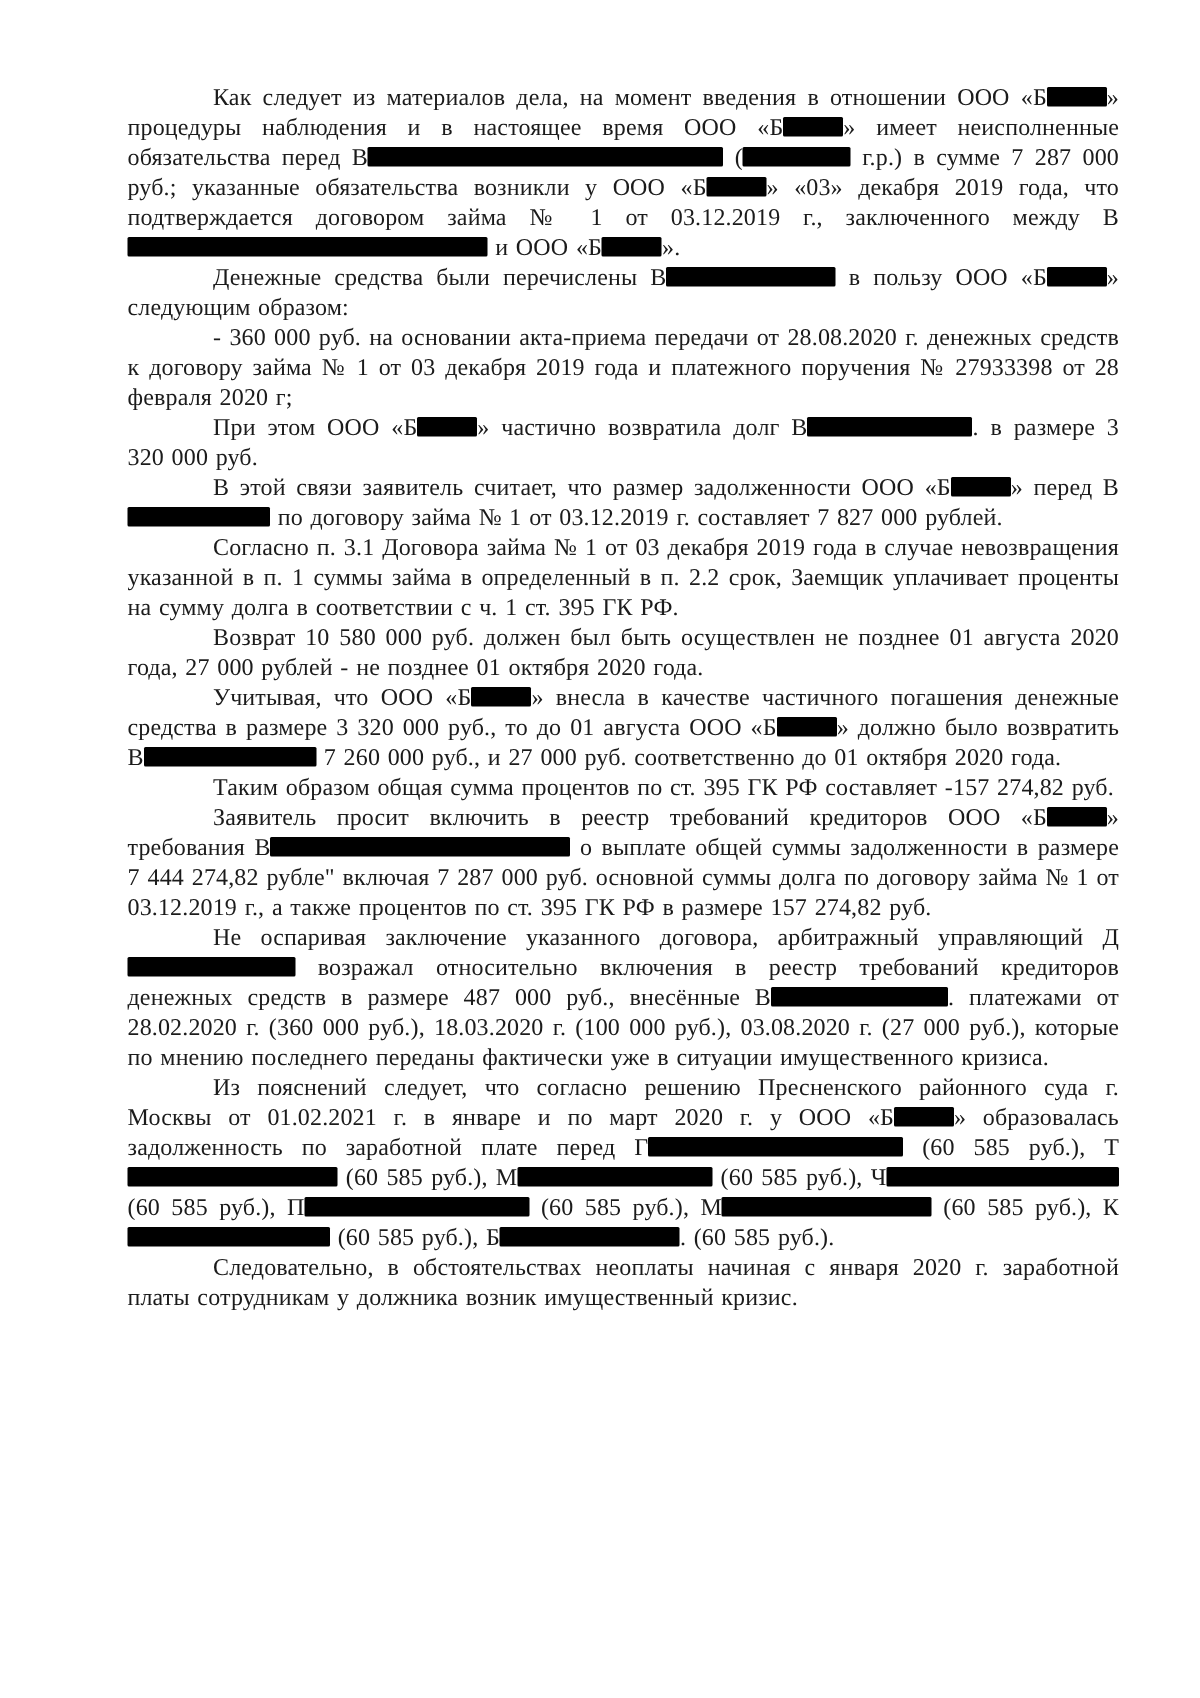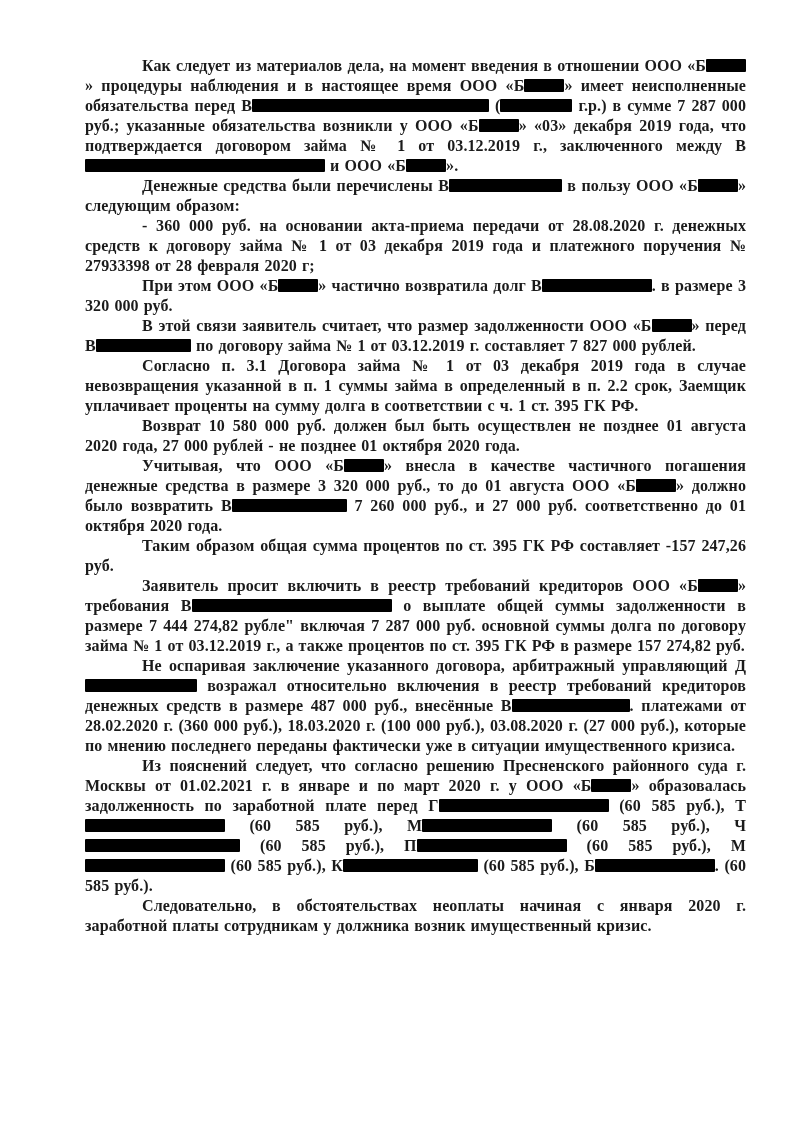--- a/index.html
+++ b/index.html
@@ -40,28 +40,28 @@
     height: 13px;
     background: #000000;
     vertical-align: -1px;
     border-radius: 1px;
   }
 </style>
 </head>
 <body>
 
 <div class="page">
-  <div class="doc-body" style="color: rgb(27, 27, 27); font-weight: bold;">
+  <div class="doc-body" style="color: rgb(27, 27, 27);">
       <p class="para">Как следует из материалов дела, на момент введения в отношении ООО «Б<span class="redact" style="width: 40px; background: rgb(0, 0, 0);"></span>» процедуры наблюдения и в настоящее время ООО «Б<span class="redact" style="width: 40px; background: rgb(0, 0, 0);"></span>» имеет неисполненные обязательства перед В<span class="redact" style="width: 237px; background: rgb(0, 0, 0);"></span> (<span class="redact" style="width: 72px; background: rgb(0, 0, 0);"></span> г.р.) в сумме 7 287 000 руб.; указанные обязательства возникли у ООО «Б<span class="redact" style="width: 40px; background: rgb(0, 0, 0);"></span>» «03» декабря 2019 года, что подтверждается договором займа № 1 от 03.12.2019 г., заключенного между В<span class="redact" style="width: 240px; background: rgb(0, 0, 0);"></span> и ООО «Б<span class="redact" style="width: 40px; background: rgb(0, 0, 0);"></span>».</p>
       <p class="para">Денежные средства были перечислены В<span class="redact" style="width: 113px; background: rgb(0, 0, 0);"></span> в пользу ООО «Б<span class="redact" style="width: 40px; background: rgb(0, 0, 0);"></span>» следующим образом:</p>
       <p class="para">- 360 000 руб. на основании акта-приема передачи от 28.08.2020 г. денежных средств к договору займа № 1 от 03 декабря 2019 года и платежного поручения № 27933398 от 28 февраля 2020 г;</p>
       <p class="para">При этом ООО «Б<span class="redact" style="width: 40px; background: rgb(0, 0, 0);"></span>» частично возвратила долг В<span class="redact" style="width: 110px; background: rgb(0, 0, 0);"></span>. в размере 3 320 000 руб.</p>
       <p class="para">В этой связи заявитель считает, что размер задолженности ООО «Б<span class="redact" style="width: 40px; background: rgb(0, 0, 0);"></span>» перед В<span class="redact" style="width: 95px; background: rgb(0, 0, 0);"></span> по договору займа № 1 от 03.12.2019 г. составляет 7 827 000 рублей.</p>
       <p class="para">Согласно п. 3.1 Договора займа № 1 от 03 декабря 2019 года в случае невозвращения указанной в п. 1 суммы займа в определенный в п. 2.2 срок, Заемщик уплачивает проценты на сумму долга в соответствии с ч. 1 ст. 395 ГК РФ.</p>
       <p class="para">Возврат 10 580 000 руб. должен был быть осуществлен не позднее 01 августа 2020 года, 27 000 рублей - не позднее 01 октября 2020 года.</p>
       <p class="para">Учитывая, что ООО «Б<span class="redact" style="width: 40px; background: rgb(0, 0, 0);"></span>» внесла в качестве частичного погашения денежные средства в размере 3 320 000 руб., то до 01 августа ООО «Б<span class="redact" style="width: 40px; background: rgb(0, 0, 0);"></span>» должно было возвратить В<span class="redact" style="width: 115px; background: rgb(0, 0, 0);"></span> 7 260 000 руб., и 27 000 руб. соответственно до 01 октября 2020 года.</p>
-      <p class="para">Таким образом общая сумма процентов по ст. 395 ГК РФ составляет -157 247,26 руб.</p>
+      <p class="para">Таким образом общая сумма процентов по ст. 395 ГК РФ составляет -157 274,82 руб.</p>
       <p class="para">Заявитель просит включить в реестр требований кредиторов ООО «Б<span class="redact" style="width: 40px; background: rgb(0, 0, 0);"></span>» требования В<span class="redact" style="width: 200px; background: rgb(0, 0, 0);"></span> о выплате общей суммы задолженности в размере 7 444 274,82 рубле" включая 7 287 000 руб. основной суммы долга по договору займа № 1 от 03.12.2019 г., а также процентов по ст. 395 ГК РФ в размере 157 274,82 руб.</p>
       <p class="para">Не оспаривая заключение указанного договора, арбитражный управляющий Д<span class="redact" style="width: 112px; background: rgb(0, 0, 0);"></span> возражал относительно включения в реестр требований кредиторов денежных средств в размере 487 000 руб., внесённые В<span class="redact" style="width: 118px; background: rgb(0, 0, 0);"></span>. платежами от 28.02.2020 г. (360 000 руб.), 18.03.2020 г. (100 000 руб.), 03.08.2020 г. (27 000 руб.), которые по мнению последнего переданы фактически уже в ситуации имущественного кризиса.</p>
       <p class="para">Из пояснений следует, что согласно решению Пресненского районного суда г. Москвы от 01.02.2021 г. в январе и по март 2020 г. у ООО «Б<span class="redact" style="width: 40px; background: rgb(0, 0, 0);"></span>» образовалась задолженность по заработной плате перед Г<span class="redact" style="width: 170px; background: rgb(0, 0, 0);"></span> (60 585 руб.), Т<span class="redact" style="width: 140px; background: rgb(0, 0, 0);"></span> (60 585 руб.), М<span class="redact" style="width: 130px; background: rgb(0, 0, 0);"></span> (60 585 руб.), Ч<span class="redact" style="width: 155px; background: rgb(0, 0, 0);"></span> (60 585 руб.), П<span class="redact" style="width: 150px; background: rgb(0, 0, 0);"></span> (60 585 руб.), М<span class="redact" style="width: 140px; background: rgb(0, 0, 0);"></span> (60 585 руб.), К<span class="redact" style="width: 135px; background: rgb(0, 0, 0);"></span> (60 585 руб.), Б<span class="redact" style="width: 120px; background: rgb(0, 0, 0);"></span>. (60 585 руб.).</p>
       <p class="para">Следовательно, в обстоятельствах неоплаты начиная с января 2020 г. заработной платы сотрудникам у должника возник имущественный кризис.</p>
     </div>
 </div>
 
 </body></html>

